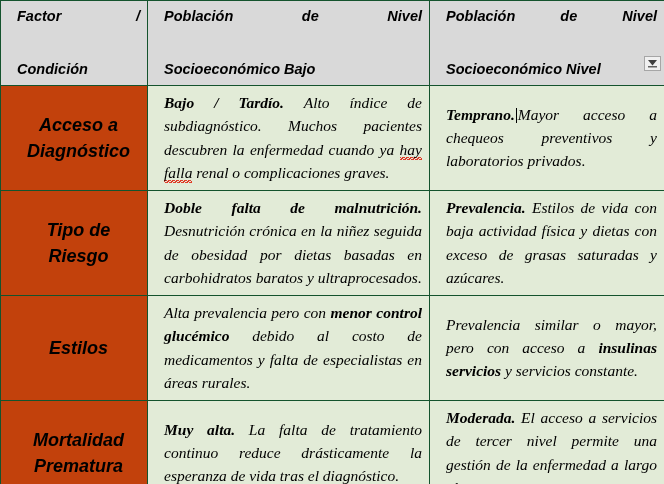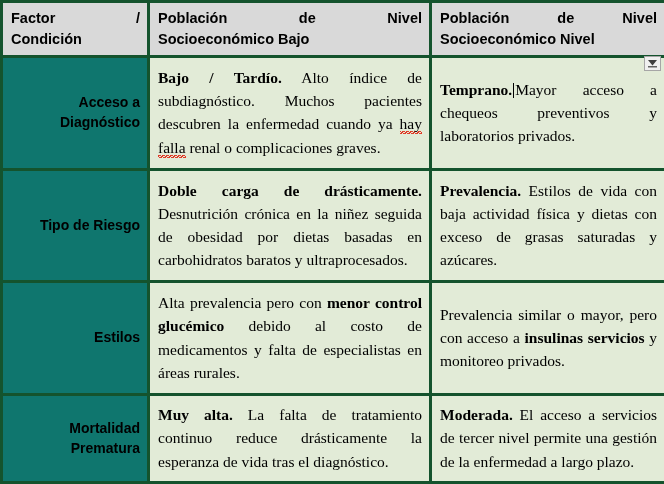--- a/index.html
+++ b/index.html
@@ -14,24 +14,25 @@
     font-family: "Liberation Sans", sans-serif;
   }
   #doc-table {
     width: 664px;
     height: 484px;
     border-collapse: collapse;
     table-layout: fixed;
     position: relative;
   }
   #doc-table td, #doc-table th {
-    border: 3px solid #14532d;
+    border: 1px solid #14532d;
     vertical-align: middle;
-    padding: 5px 7px 6px 8px;
+    padding: 5px 7px 6px 16px;
     box-sizing: border-box;
+    font-style: italic;
   }
   col.c1 { width: 147px; }
   col.c2 { width: 282px; }
   col.c3 { width: 235px; }
 
   
   .hdr-cell {
     background: #d9d9d9;
     font-weight: bold;
     font-size: 14.5px;
@@ -42,30 +43,31 @@
     vertical-align: top;
     padding-top: 6px;
   }
   .hdr-cell .line {
     display: block;
     text-align: justify;
     text-align-last: justify;
   }
   .hdr-cell .line.last {
     text-align-last: left;
+    margin-top: 32px;
   }
 
   
   .lab-cell {
-    background: #0f766e;
+    background: #c2410c;
     font-weight: bold;
-    font-size: 14px;
+    font-size: 18px;
     line-height: 1.45;
     color: #000000;
-    text-align: right;
+    text-align: center;
     vertical-align: middle;
     padding-left: 9px;
   }
 
   
   .txt-cell {
     background: #e2ebd7;
     font-family: "Liberation Serif", serif;
     font-size: 15.5px;
     line-height: 1.5;
@@ -143,28 +145,28 @@
   <tbody>
 
     <tr>
       <td class="lab-cell">Acceso a Diagnóstico</td>
       <td class="txt-cell"><b>Bajo / Tardío.</b><span> Alto índice de subdiagnóstico. Muchos pacientes descubren la enfermedad cuando ya </span><span class="spell">hay falla</span><span> renal o complicaciones graves.</span></td>
       <td class="txt-cell"><b>Temprano.</b><span class="caret"></span><span>Mayor acceso a chequeos preventivos y laboratorios privados.</span></td>
     </tr>
 
     <tr>
       <td class="lab-cell">Tipo de Riesgo</td>
-      <td class="txt-cell"><b>Doble carga de drásticamente.</b><span> Desnutrición crónica en la niñez seguida de obesidad por dietas basadas en carbohidratos baratos y ultraprocesados.</span></td>
+      <td class="txt-cell"><b>Doble falta de malnutrición.</b><span> Desnutrición crónica en la niñez seguida de obesidad por dietas basadas en carbohidratos baratos y ultraprocesados.</span></td>
       <td class="txt-cell"><b>Prevalencia.</b><span> Estilos de vida con baja actividad física y dietas con exceso de grasas saturadas y azúcares.</span></td>
     </tr>
 
     <tr>
       <td class="lab-cell">Estilos</td>
       <td class="txt-cell"><span>Alta prevalencia pero con </span><b>menor control glucémico</b><span> debido al costo de medicamentos y falta de especialistas en áreas rurales.</span></td>
-      <td class="txt-cell"><span>Prevalencia similar o mayor, pero con acceso a </span><b>insulinas servicios</b><span> y monitoreo privados.</span></td>
+      <td class="txt-cell"><span>Prevalencia similar o mayor, pero con acceso a </span><b>insulinas servicios</b><span> y servicios constante.</span></td>
     </tr>
 
     <tr>
       <td class="lab-cell">Mortalidad Prematura</td>
       <td class="txt-cell"><b>Muy alta.</b><span> La falta de tratamiento continuo reduce drásticamente la esperanza de vida tras el diagnóstico.</span></td>
       <td class="txt-cell"><b>Moderada.</b><span> El acceso a servicios de tercer nivel permite una gestión de la enfermedad a largo plazo.</span></td>
     </tr>
 
   </tbody>
 </table>

